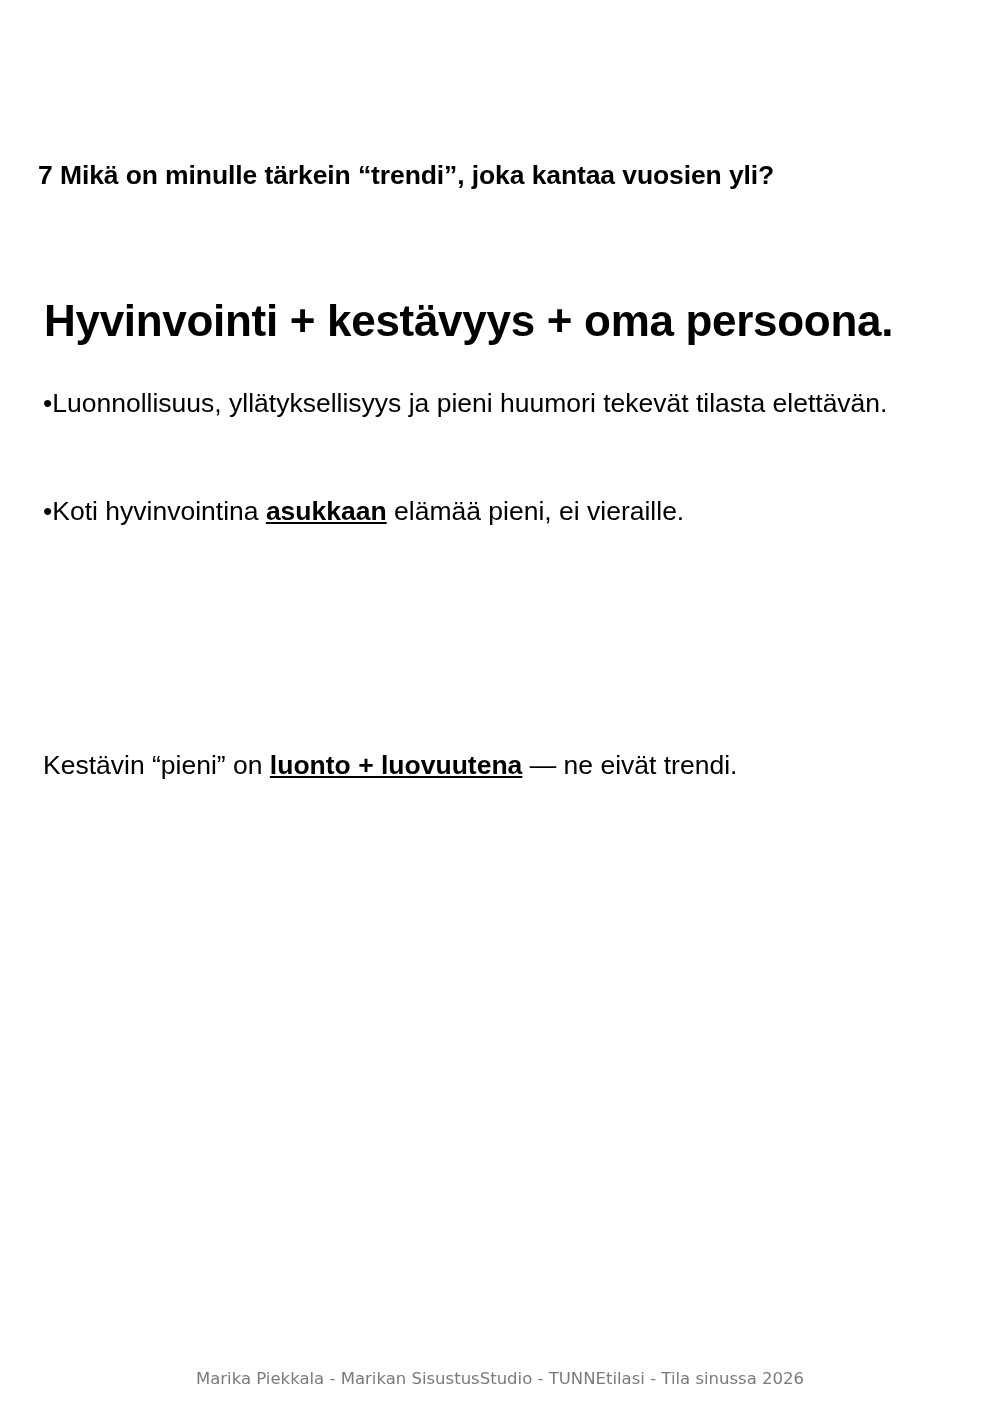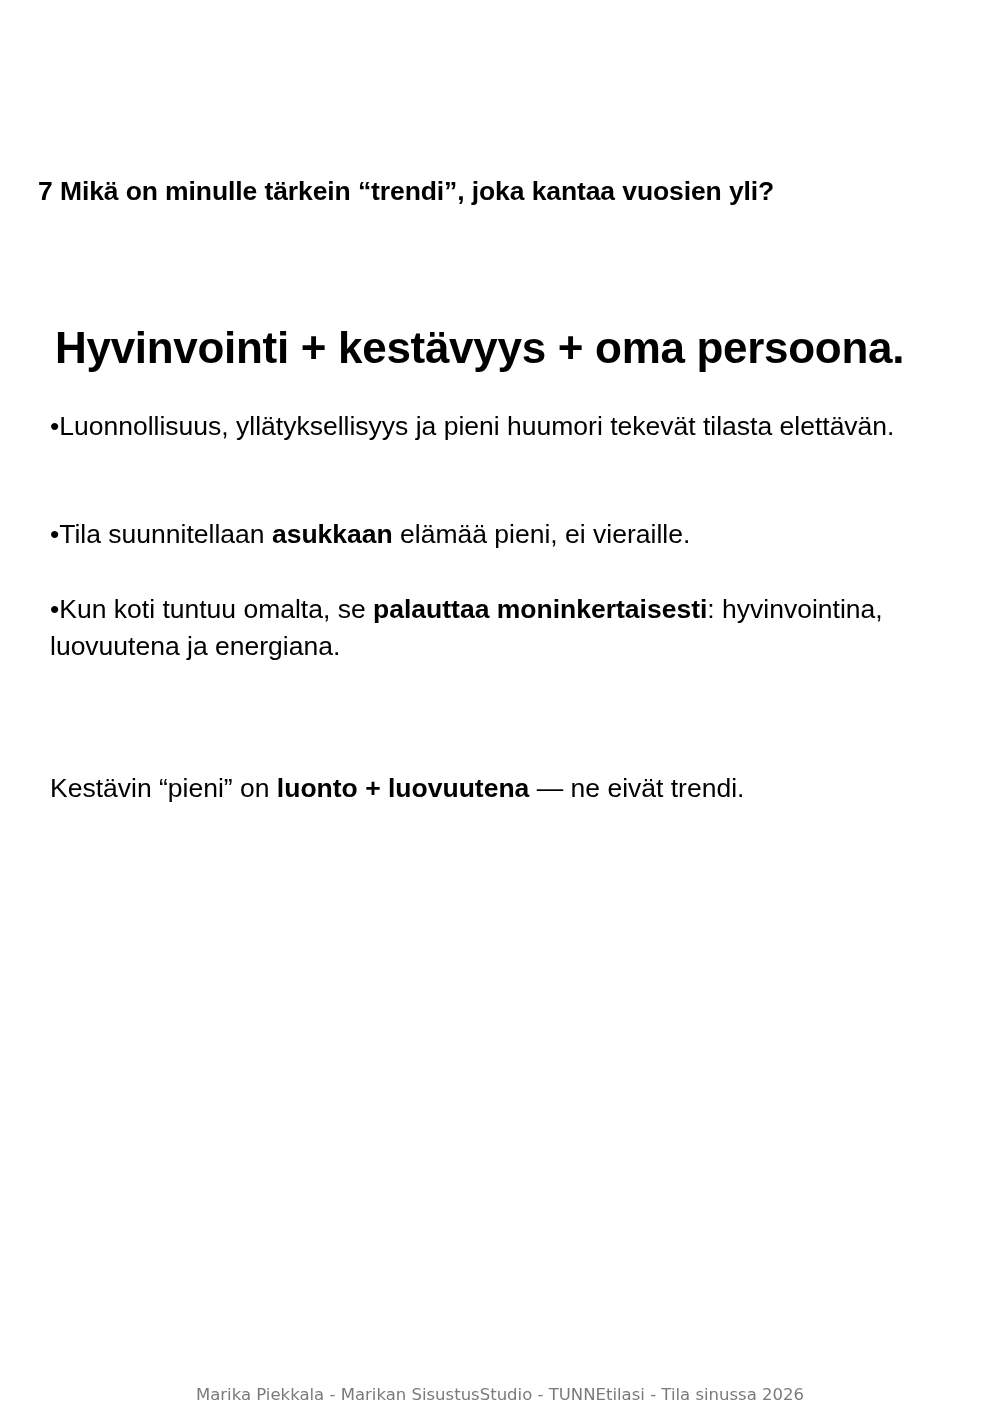--- a/index.html
+++ b/index.html
@@ -10,21 +10,21 @@
     body {
       width: 1000px;
       height: 1413px;
       position: relative;
       overflow: hidden;
       font-family: "Liberation Sans", sans-serif;
       color: #000000;
     }
     .page {
       position: absolute;
-      left: 0; top: 16px;
+      left: 0; top: 0;
       width: 1000px;
       height: 1087px;
       background: #ffffff;
     }
     .question {
       position: absolute;
       left: 38px;
       top: 160px;
       font-size: 26.5px;
       font-weight: bold;
@@ -33,36 +33,36 @@
       margin: 0;
     }
     .headline {
       position: absolute;
       left: 38px;
       top: 290px;
       font-size: 44px;
       font-weight: bold;
       letter-spacing: -0.3px;
       white-space: nowrap;
-      margin: 17px;
+      margin: 6px;
     }
     .body-text {
       position: absolute;
       left: 38px;
       width: 900px;
       font-size: 26.5px;
       line-height: 37px;
-      margin: 12px;
+      margin: 5px;
     }
     .p1 { top: 380px; }
     .p2 { top: 488px; }
     .p3 { top: 563px; }
     .p4 { top: 671px; font-weight: bold; }
     .p5 { top: 742px; }
-    b { font-weight: bold; }
+    b { font-weight: bold; text-decoration: underline; }
     .footer {
       position: absolute;
       left: 0;
       width: 1000px;
       top: 1369px;
       text-align: center;
       font-family: "DejaVu Sans", sans-serif;
       font-size: 16.5px;
       color: #7a7a7a;
       margin: 0;
@@ -76,26 +76,23 @@
 
   <h2 class="question">7 Mikä on minulle tärkein “trendi”, joka kantaa vuosien yli?</h2>
 
   <h1 class="headline">Hyvinvointi + kestävyys + oma persoona.</h1>
 
   <p class="body-text p1">
     <span>•Luonnollisuus, yllätyksellisyys ja pieni huumori tekevät tilasta elettävän.</span>
   </p>
 
   <p class="body-text p2">
-    <span>•Tila suunnitellaan </span><b>asukkaan</b><span> elämää pieni, ei vieraille.</span>
+    <span>•Koti hyvinvointina </span><b>asukkaan</b><span> elämää pieni, ei vieraille.</span>
   </p>
 
-  <p class="body-text p3">
-    <span>•Kun koti tuntuu omalta, se </span><b>palauttaa moninkertaisesti</b><span>: hyvinvointina, luovuutena ja energiana.</span>
-  </p>
 
 
   <p class="body-text p5">
     <span>Kestävin “pieni” on </span><b>luonto + luovuutena</b><span> — ne eivät trendi.</span>
   </p>
 
   <p class="footer">Marika Piekkala - Marikan SisustusStudio - TUNNEtilasi - Tila sinussa 2026</p>
 
 </div>
 

